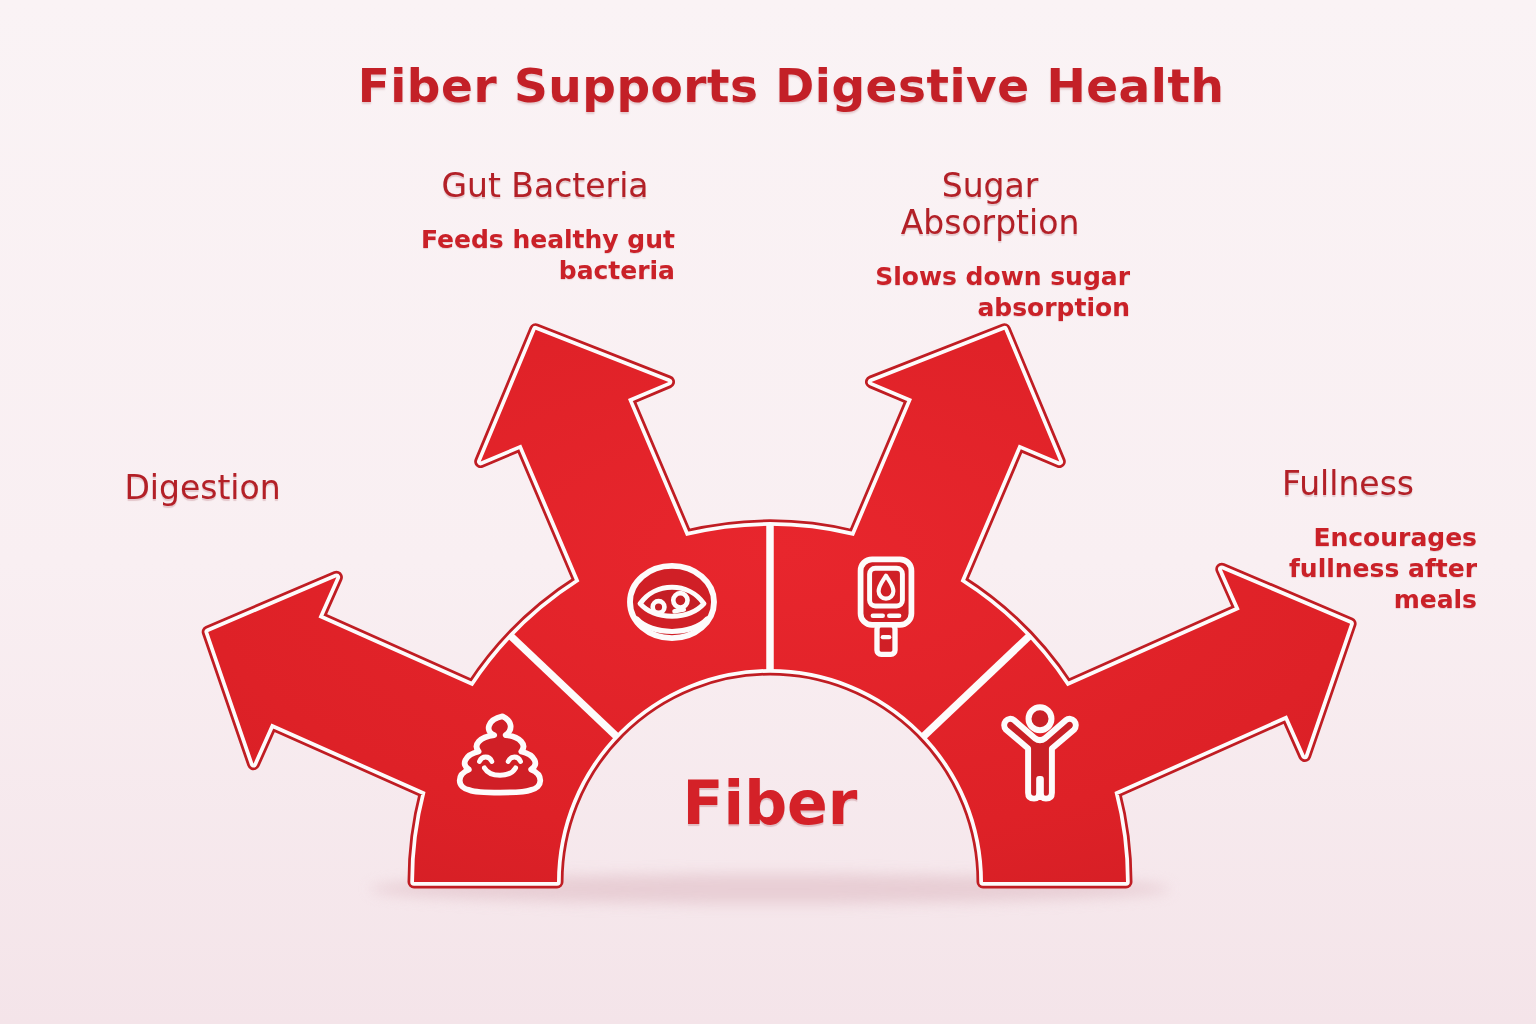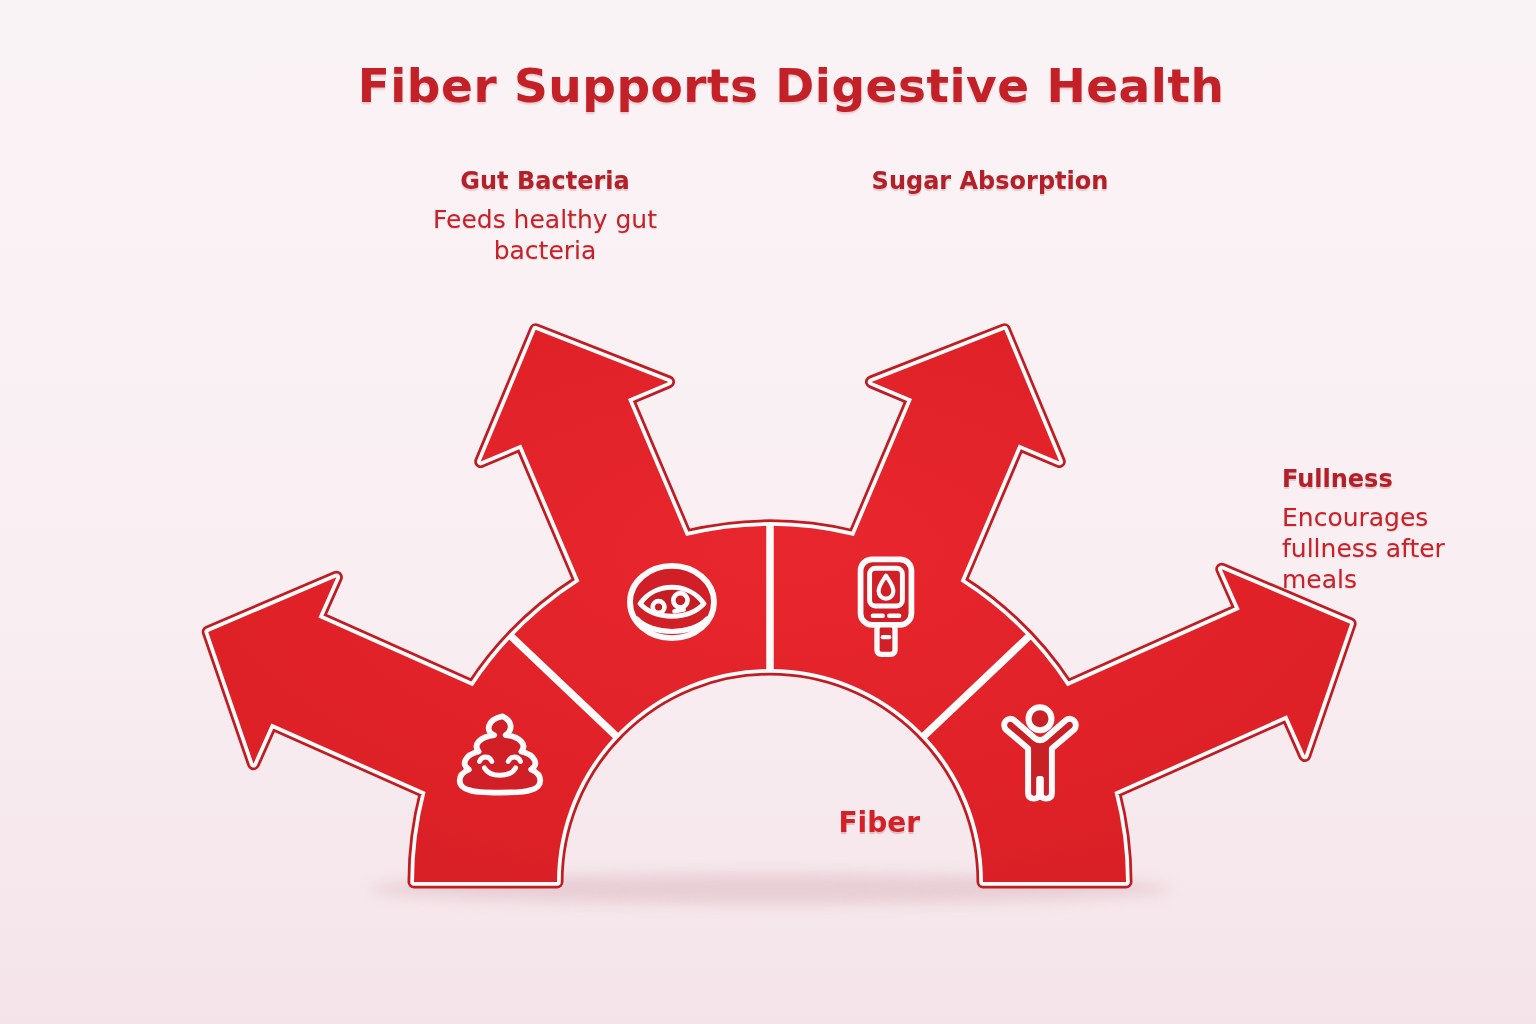--- a/index.html
+++ b/index.html
@@ -13,65 +13,68 @@
   .title{
     position:absolute;left:0;top:58px;width:1536px;margin:0;
     text-align:center;
     font-size:47px;font-weight:bold;letter-spacing:.5px;
     color:#c32027;
     text-shadow:0 2px 2px rgba(130,15,25,.18);
     padding-left:23px;
   }
   .label-block{position:absolute;text-align:center;}
   .node-heading{
-    font-size:24px;font-weight:bold;line-height:1.12;
+    font-size:33px;font-weight:normal;line-height:1.12;
     color:#b32027;
     text-shadow:0 2px 1px rgba(130,15,25,.18);
   }
   .node-desc{
-    margin-top:9px;
-    font-size:25px;font-weight:normal;line-height:1.24;
+    margin-top:19px;
+    font-size:25px;font-weight:bold;line-height:1.24;
     color:#ca2128;
     text-shadow:0 1px 1px rgba(130,15,25,.15);
+    text-align:right;
   }
   .block-gut{left:395px;top:168px;width:300px;}
   .block-gut .node-desc{width:260px;margin-left:20px;}
   .block-sugar{left:840px;top:168px;width:300px;}
   .block-sugar .node-heading{width:280px;margin:0 auto;}
   .block-sugar .node-desc{width:280px;margin-left:10px;}
   .block-digestion{left:50px;top:470px;width:305px;}
   .block-digestion .node-desc{width:265px;margin-left:20px;}
   .block-fullness{left:1282px;top:466px;width:200px;text-align:left;}
   .block-fullness .node-desc{width:195px;}
   .fiber-label{
-    position:absolute;left:620px;top:806px;width:300px;
-    text-align:right;font-size:28px;font-weight:bold;
+    position:absolute;left:620px;top:768px;width:300px;
+    text-align:center;font-size:60px;font-weight:bold;
     color:#d42128;
     text-shadow:0 2px 1px rgba(130,15,25,.2);
   }
   #diagram-svg{position:absolute;left:0;top:0;}
   .soft-shadow{filter:blur(7px);}
 </style>
 </head>
 <body>
 
 <div class="canvas">
 
   <h1 class="title">Fiber Supports Digestive Health</h1>
 
   <div class="label-block block-gut">
     <div class="node-heading">Gut Bacteria</div>
     <div class="node-desc">Feeds healthy gut bacteria</div>
   </div>
 
   <div class="label-block block-sugar">
     <div class="node-heading">Sugar Absorption</div>
+    <div class="node-desc">Slows down sugar absorption</div>
   </div>
 
   <div class="label-block block-digestion">
+    <div class="node-heading">Digestion</div>
   </div>
 
   <div class="label-block block-fullness">
     <div class="node-heading">Fullness</div>
     <div class="node-desc">Encourages fullness after meals</div>
   </div>
 
   <svg id="diagram-svg" width="1536" height="1024" viewBox="0 0 1536 1024" xmlns="http://www.w3.org/2000/svg">
     <defs>
       <radialGradient id="redFill" cx="50%" cy="40%" r="80%">

